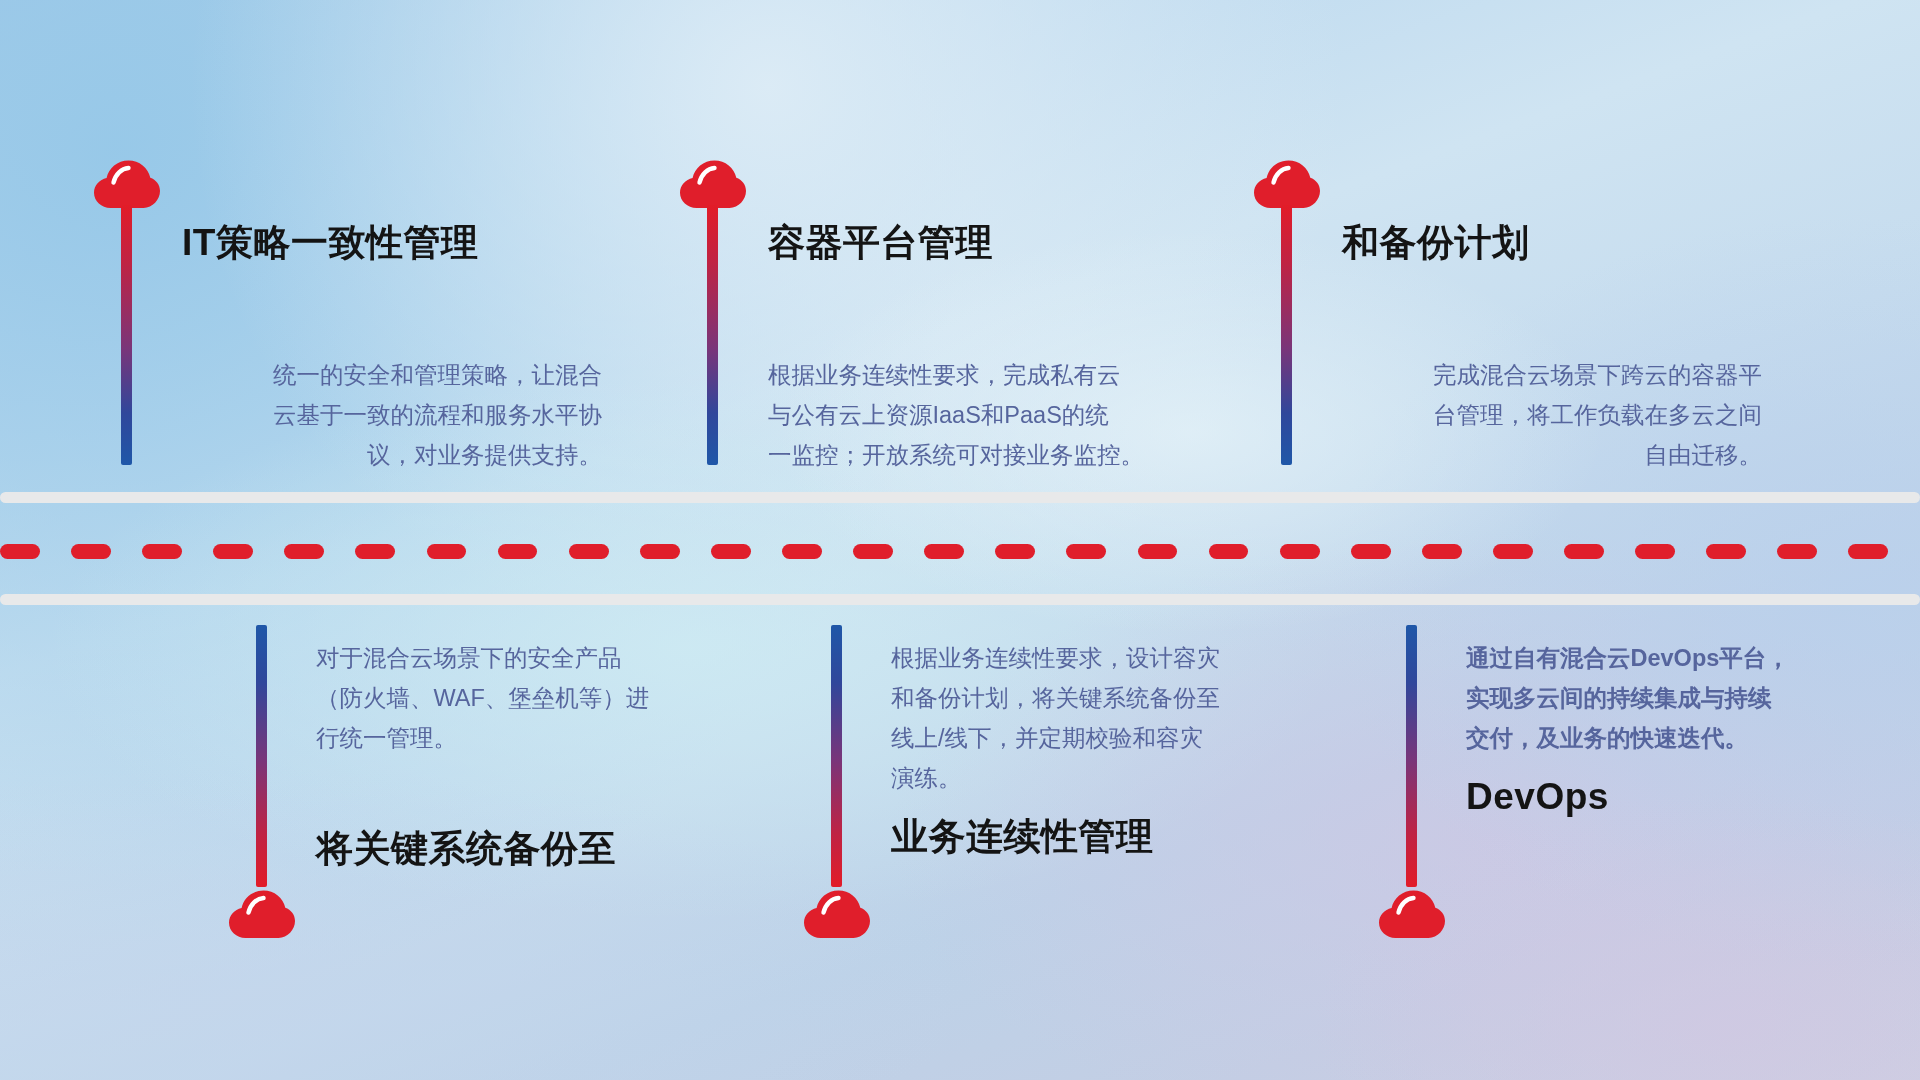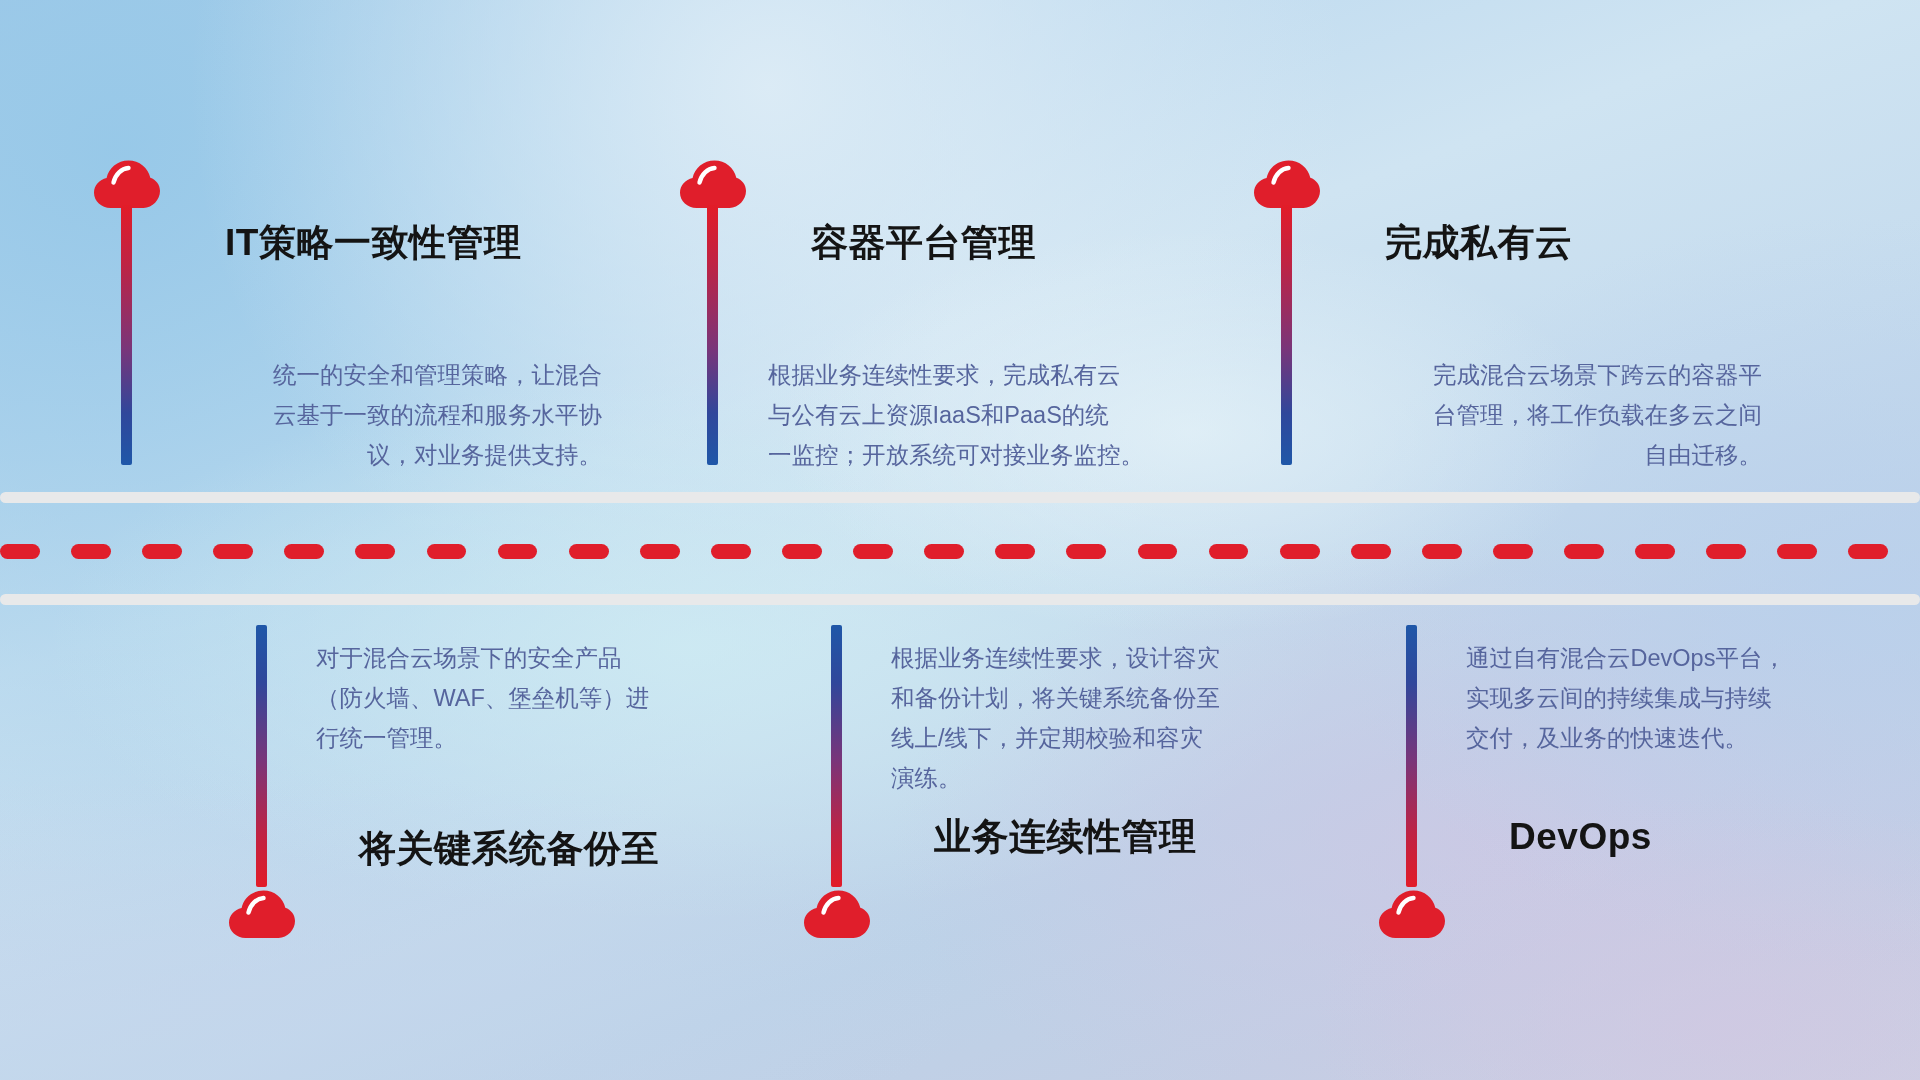--- a/index.html
+++ b/index.html
@@ -112,21 +112,20 @@
     height: 50px;
   }
 
   .heading {
     position: absolute;
     color: #141414;
     font-size: 37px;
     font-weight: 700;
     letter-spacing: 0.5px;
     white-space: nowrap;
-    margin-left: 43px;
   }
 
   .para {
     position: absolute;
     color: #56659d;
     font-size: 23.5px;
     line-height: 40px;
     width: 420px;
     white-space: pre-line;
   }
@@ -175,21 +174,21 @@
   </div>
 
   <div class="col" style="left:1160px; top:0px;">
     <div class="cloud" style="left:94px; top:160px;">
       <svg viewBox="0 0 66 50" width="66" height="50">
         <path d="M16.5 48 C7.4 48 0 41.2 0 32.8 C0 25.6 5.4 19.6 12.6 18.1 C14.4 8.0 23.6 0.4 34.5 0.4 C45.3 0.4 54.3 7.8 56.3 17.7 C62.0 19.6 66 24.8 66 31.0 C66 39.4 58.6 48 49.5 48 Z" fill="#e01e2b"></path>
         <path d="M19.5 22.5 C21.5 14.0 27.5 8.6 34.5 8.0" stroke="#ffffff" stroke-width="4.4" stroke-linecap="round" fill="none"></path>
       </svg>
     </div>
     <div class="bar bar-top" style="left:121px; top:205px; height:260px;"></div>
-    <div class="heading" style="left:182px; top:218px;">完成私有云</div>
+    <div class="heading" style="left:182px; top:218px;">和备份计划</div>
     <div class="para" style="left:182px; top:355px;text-align:right;">完成混合云场景下跨云的容器平
 台管理，将工作负载在多云之间
 自由迁移。</div>
   </div>
 
   <div class="road-line top"></div>
   <div class="road-dashes" id="road-dashes">
       <div class="dash" style="width: 39.8222px; margin-right: 31.2889px;"></div>
       <div class="dash" style="width: 39.8222px; margin-right: 31.2889px;"></div>
       <div class="dash" style="width: 39.8222px; margin-right: 31.2889px;"></div>
@@ -244,24 +243,24 @@
     <div class="cloud" style="left:69px; top:890px;">
       <svg viewBox="0 0 66 50" width="66" height="50">
         <path d="M16.5 48 C7.4 48 0 41.2 0 32.8 C0 25.6 5.4 19.6 12.6 18.1 C14.4 8.0 23.6 0.4 34.5 0.4 C45.3 0.4 54.3 7.8 56.3 17.7 C62.0 19.6 66 24.8 66 31.0 C66 39.4 58.6 48 49.5 48 Z" fill="#e01e2b"></path>
         <path d="M19.5 22.5 C21.5 14.0 27.5 8.6 34.5 8.0" stroke="#ffffff" stroke-width="4.4" stroke-linecap="round" fill="none"></path>
       </svg>
     </div>
   </div>
 
   <div class="col" style="left:1310px; top:0px;">
     <div class="bar bar-bottom" style="left:96px; top:625px; height:262px;"></div>
-    <div class="para" style="left:156px; top:638px;">通过自有混合云DevOps平台，
+    <div class="para" style="left:156px; top:638px;font-weight:bold;">通过自有混合云DevOps平台，
 实现多云间的持续集成与持续
 交付，及业务的快速迭代。</div>
-    <div class="heading" style="left:156px; top:816px;">DevOps</div>
+    <div class="heading" style="left:156px; top:776px;">DevOps</div>
     <div class="cloud" style="left:69px; top:890px;">
       <svg viewBox="0 0 66 50" width="66" height="50">
         <path d="M16.5 48 C7.4 48 0 41.2 0 32.8 C0 25.6 5.4 19.6 12.6 18.1 C14.4 8.0 23.6 0.4 34.5 0.4 C45.3 0.4 54.3 7.8 56.3 17.7 C62.0 19.6 66 24.8 66 31.0 C66 39.4 58.6 48 49.5 48 Z" fill="#e01e2b"></path>
         <path d="M19.5 22.5 C21.5 14.0 27.5 8.6 34.5 8.0" stroke="#ffffff" stroke-width="4.4" stroke-linecap="round" fill="none"></path>
       </svg>
     </div>
   </div>
 
 </div>
 

